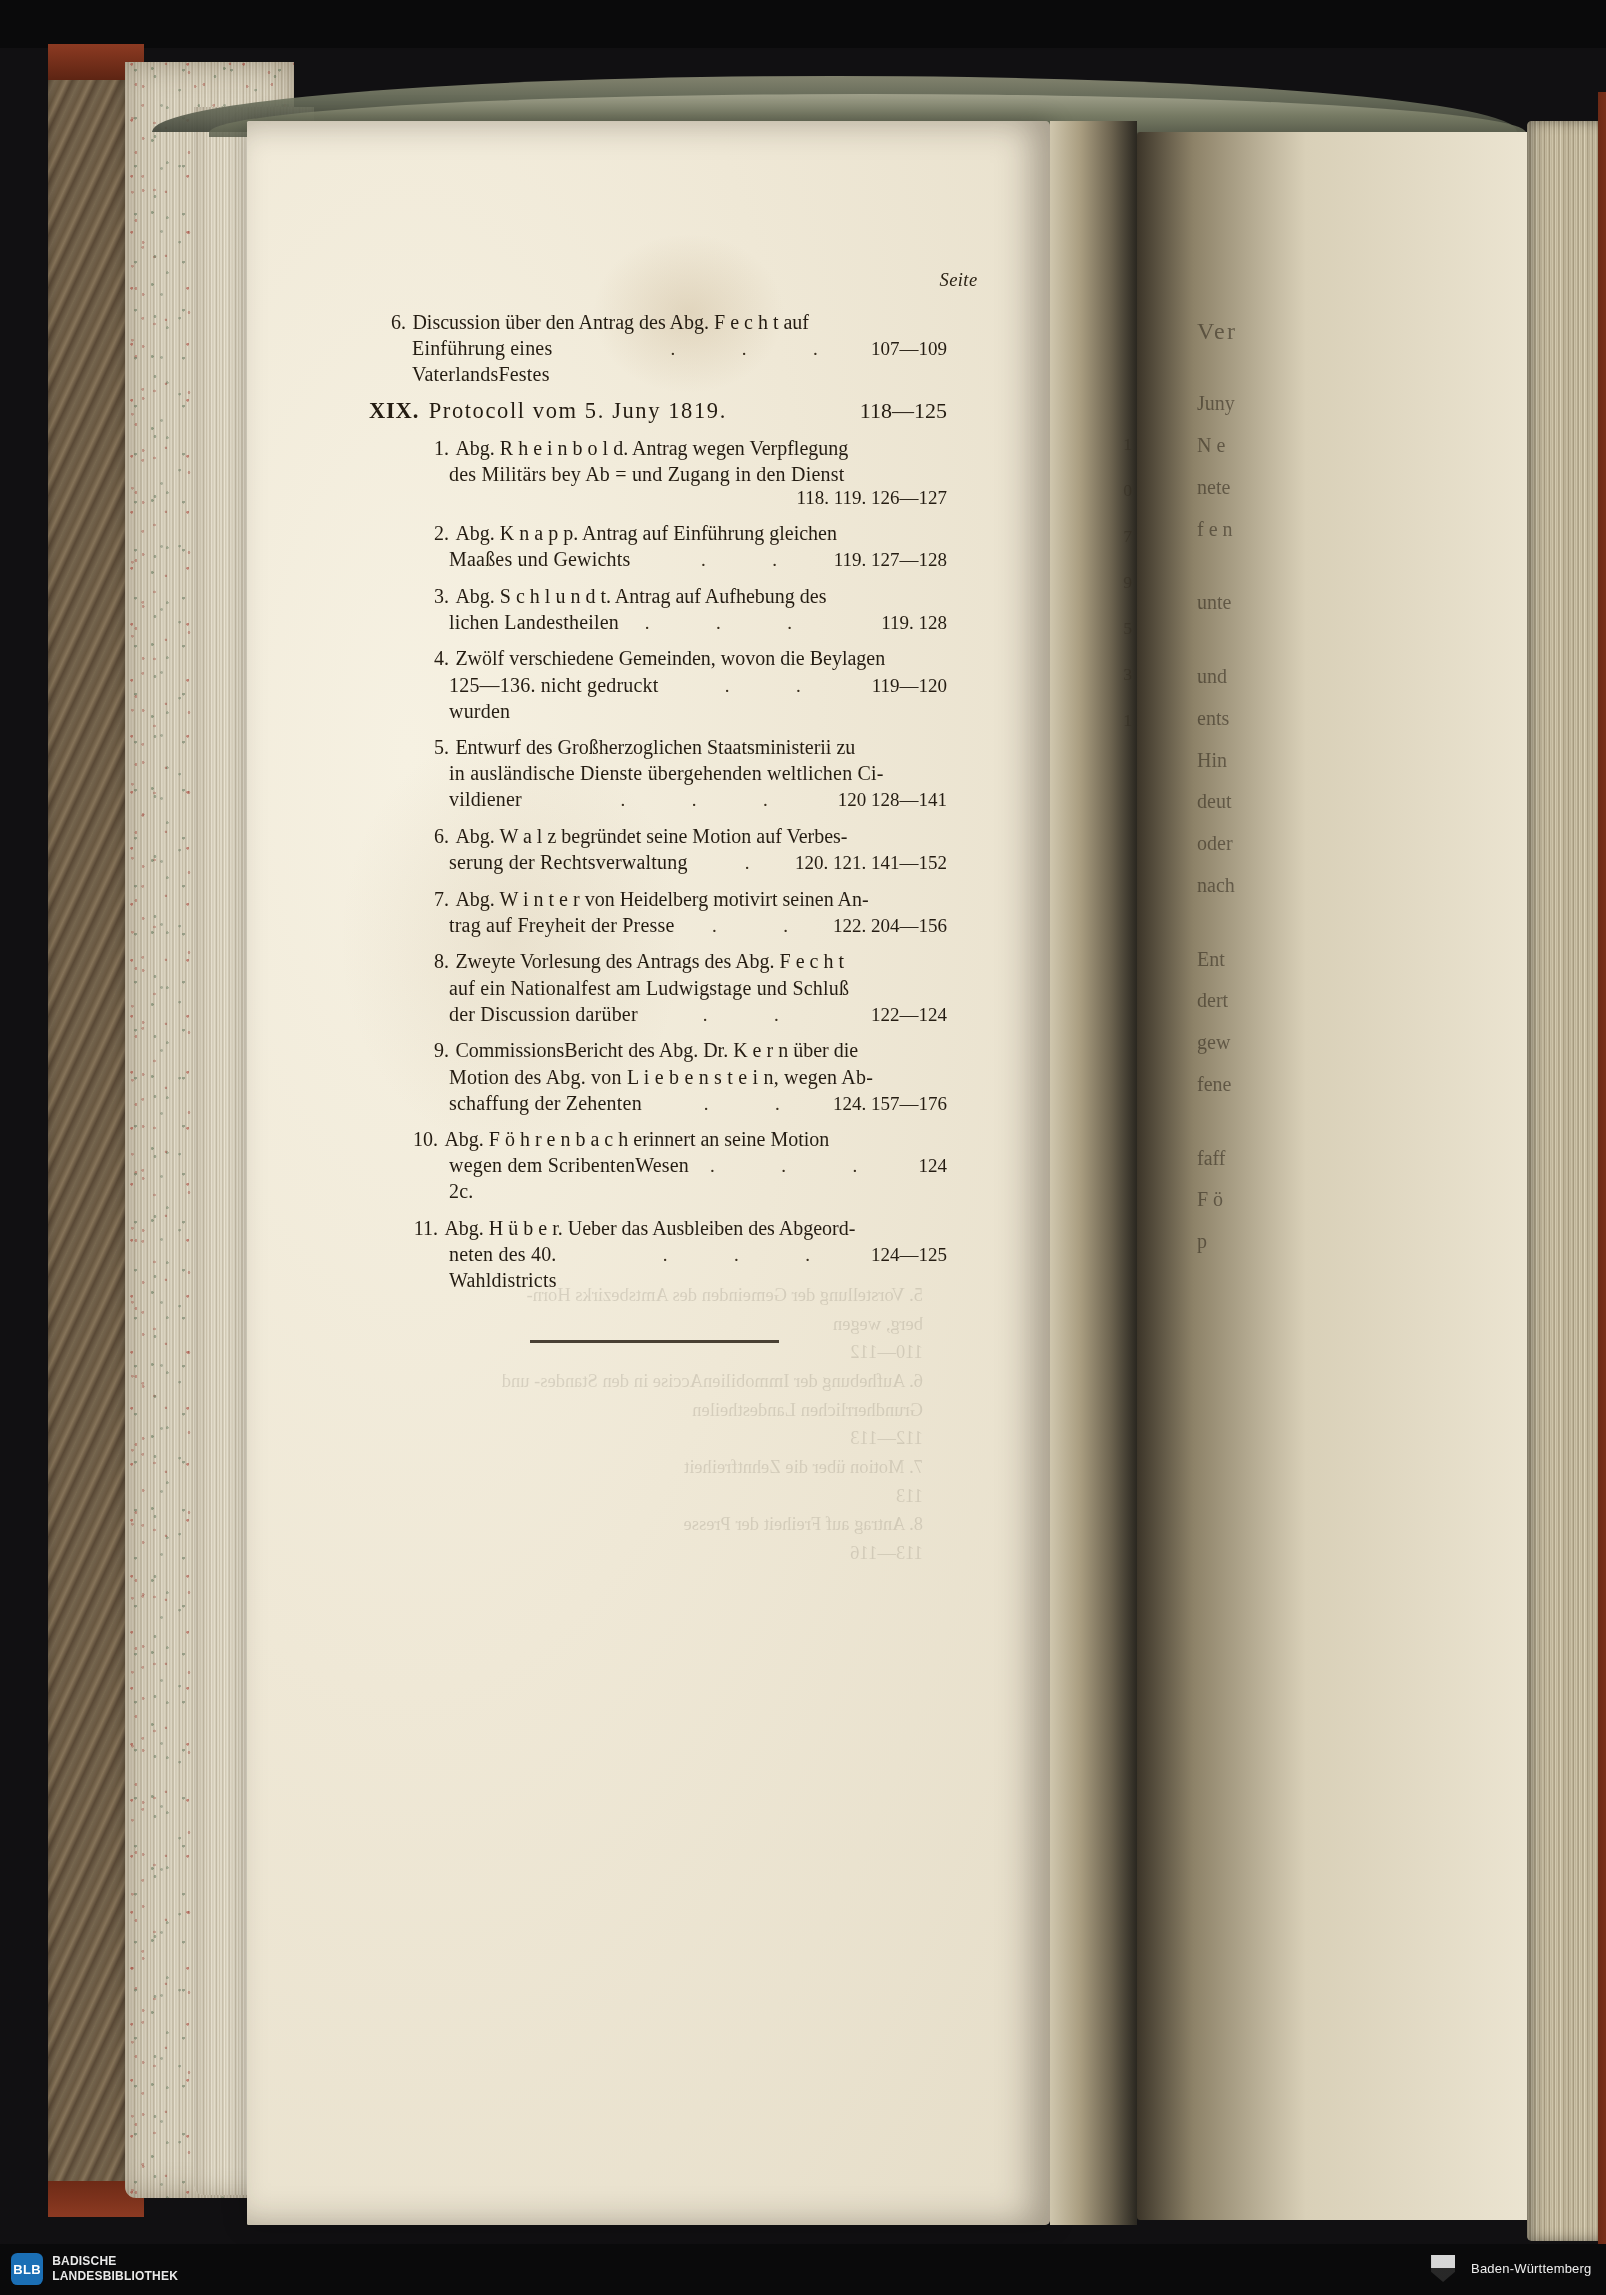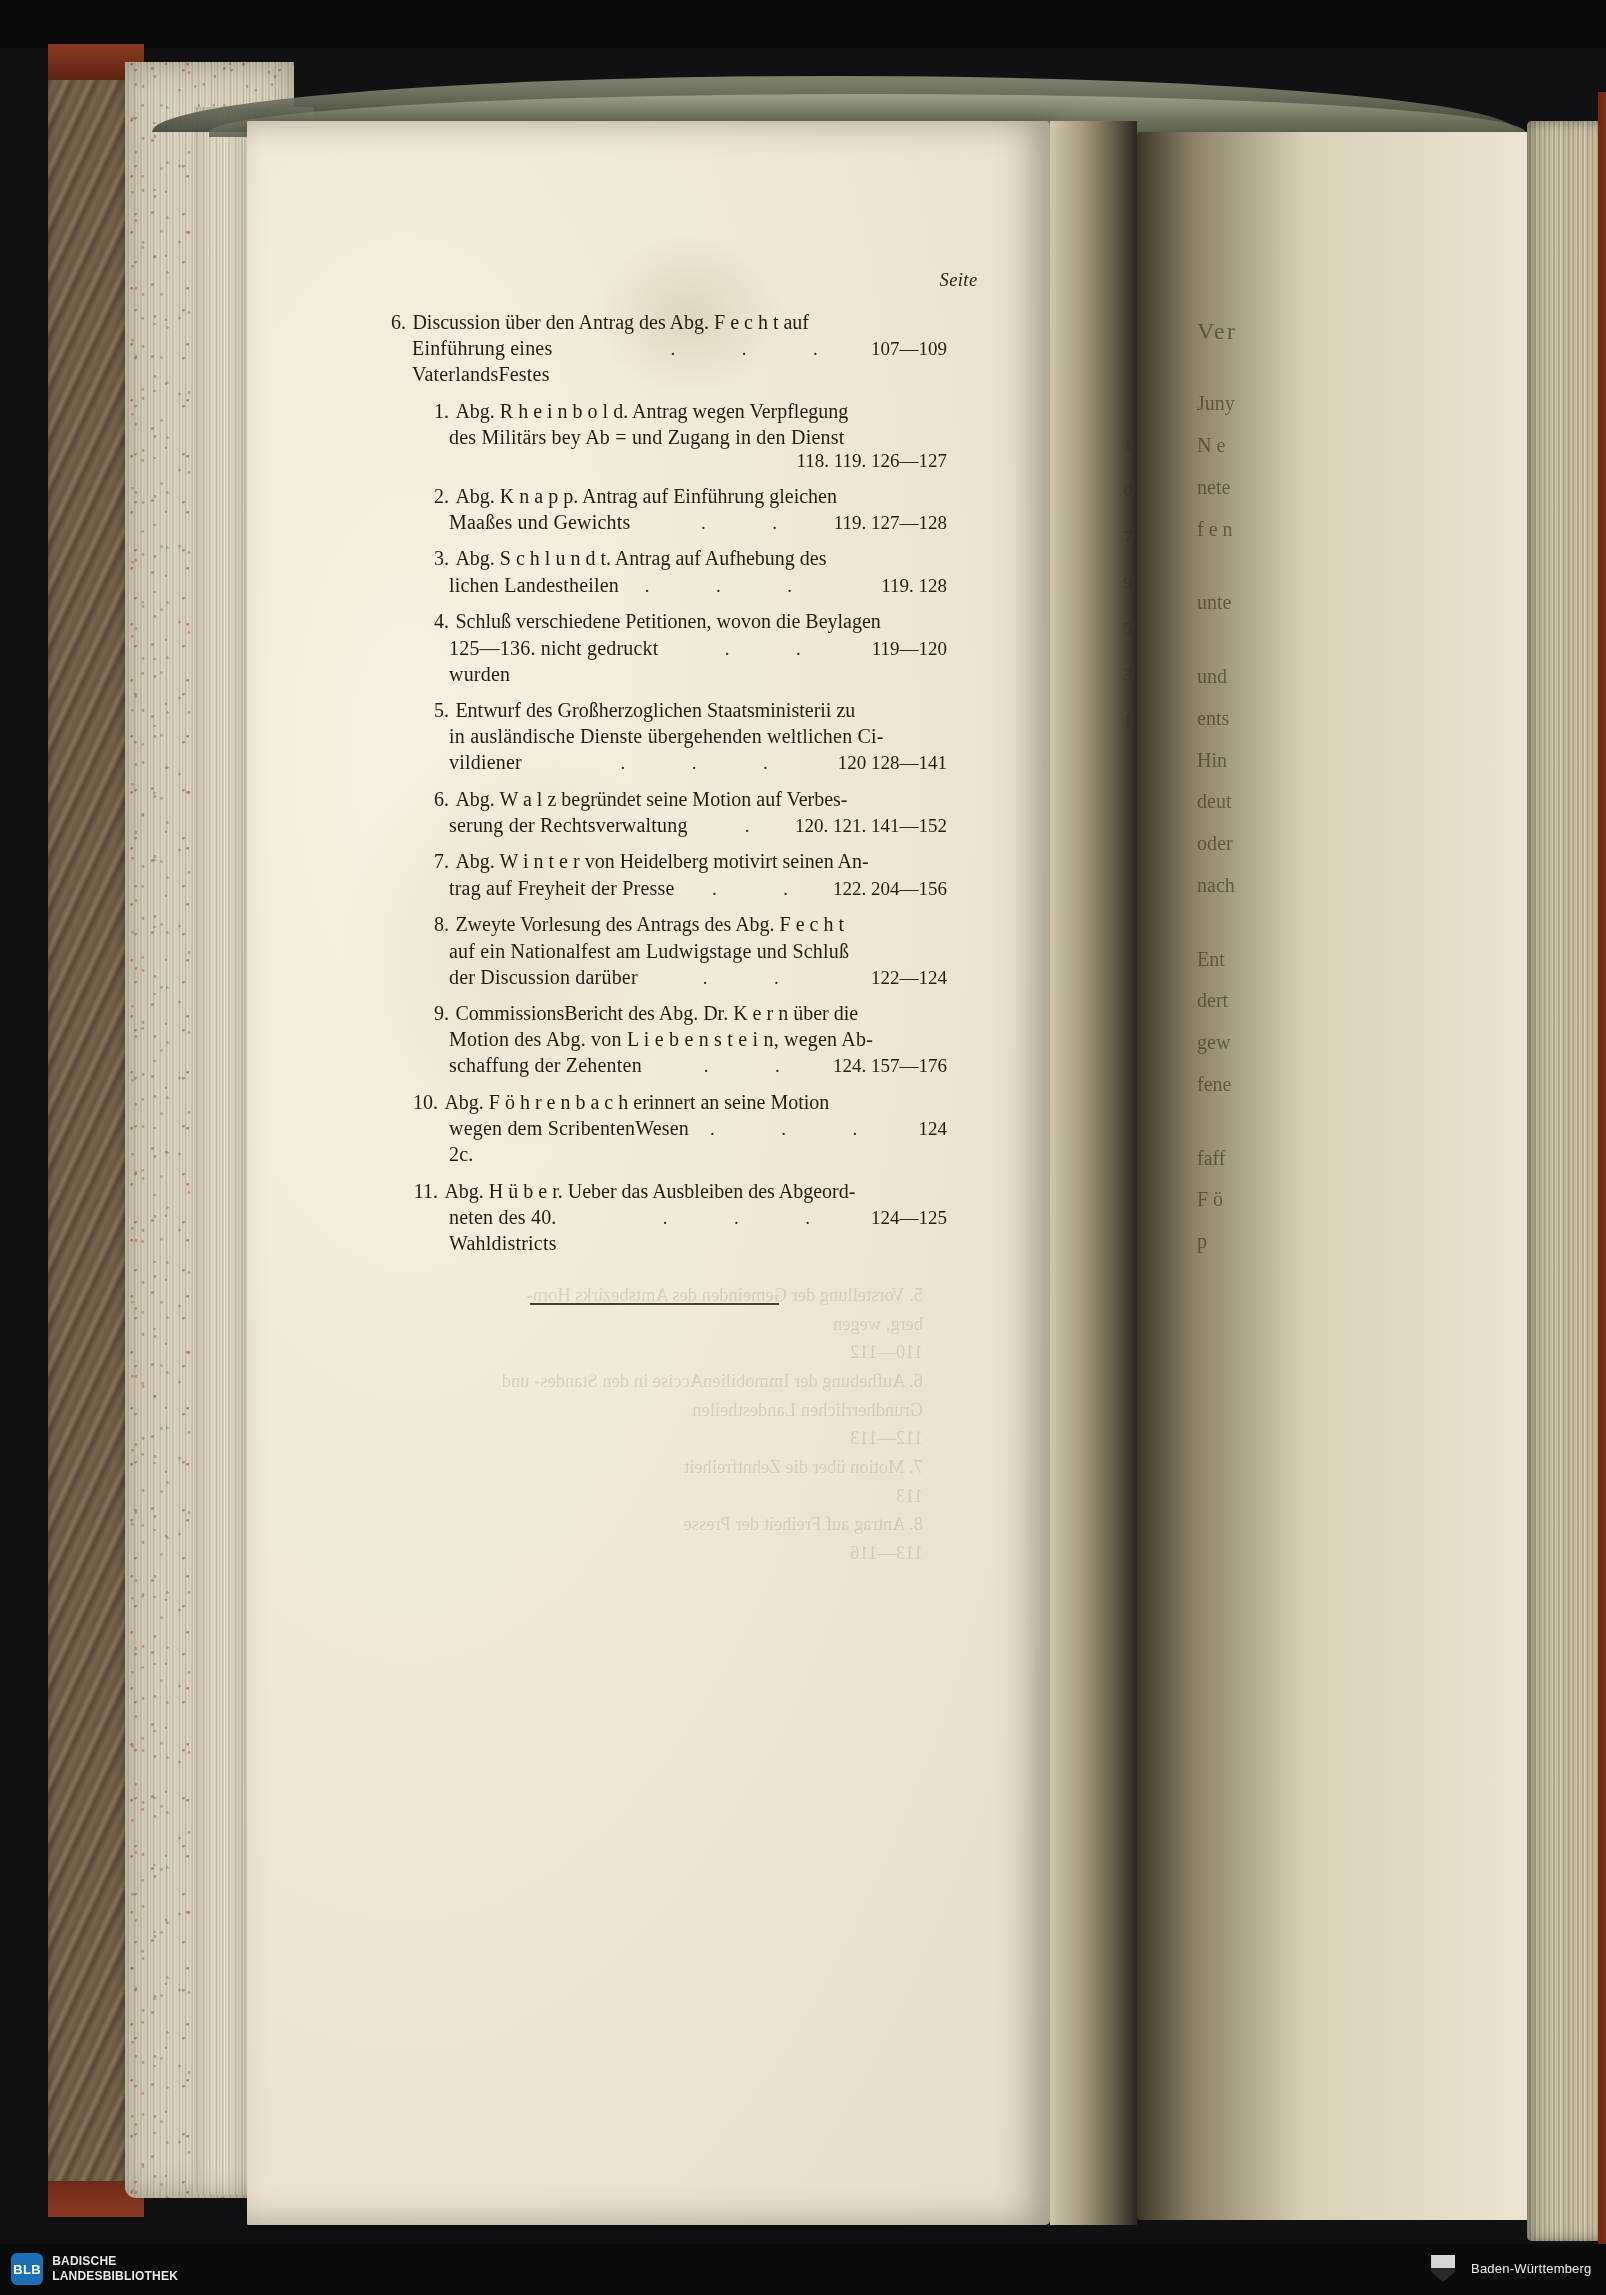--- a/index.html
+++ b/index.html
@@ -442,20 +442,25 @@
           <div class="num">6.</div>
           <div class="body">Discussion über den Antrag des Abg. F e c h t auf</div>
         </div>
         <div class="line indent">
           <div class="txt">Einführung eines VaterlandsFestes</div>
           <div class="dots">.&nbsp;&nbsp;.&nbsp;&nbsp;.</div>
           <div class="pages">107—109</div>
         </div>
       </div>
 
+      <div class="chapter">
+        <div class="roman">XIX.</div>
+        <div class="ctitle">Protocoll vom 5. Juny 1819.</div>
+        <div class="cpages">118—125</div>
+      </div>
 
       <div class="entry">
         <div class="line indent">
           <div class="num">1.</div>
           <div class="body">Abg. R h e i n b o l d.  Antrag wegen Verpflegung</div>
         </div>
         <div class="line indent" style="padding-left:80px">
           <div class="txt">des Militärs bey Ab = und Zugang in den Dienst</div>
         </div>
         <div class="line" style="justify-content:flex-end">
@@ -483,21 +488,21 @@
         <div class="line indent" style="padding-left:80px">
           <div class="txt">lichen Landestheilen</div>
           <div class="dots">.&nbsp;&nbsp;.&nbsp;&nbsp;.</div>
           <div class="pages">119. 128</div>
         </div>
       </div>
 
       <div class="entry">
         <div class="line indent">
           <div class="num">4.</div>
-          <div class="body">Schluß verschiedene Petitionen, wovon die Beylagen</div>
+          <div class="body">Zwölf verschiedene Gemeinden, wovon die Beylagen</div>
         </div>
         <div class="line indent" style="padding-left:80px">
           <div class="txt">125—136. nicht gedruckt wurden</div>
           <div class="dots">.&nbsp;&nbsp;.</div>
           <div class="pages">119—120</div>
         </div>
       </div>
 
       <div class="entry">
         <div class="line indent">

